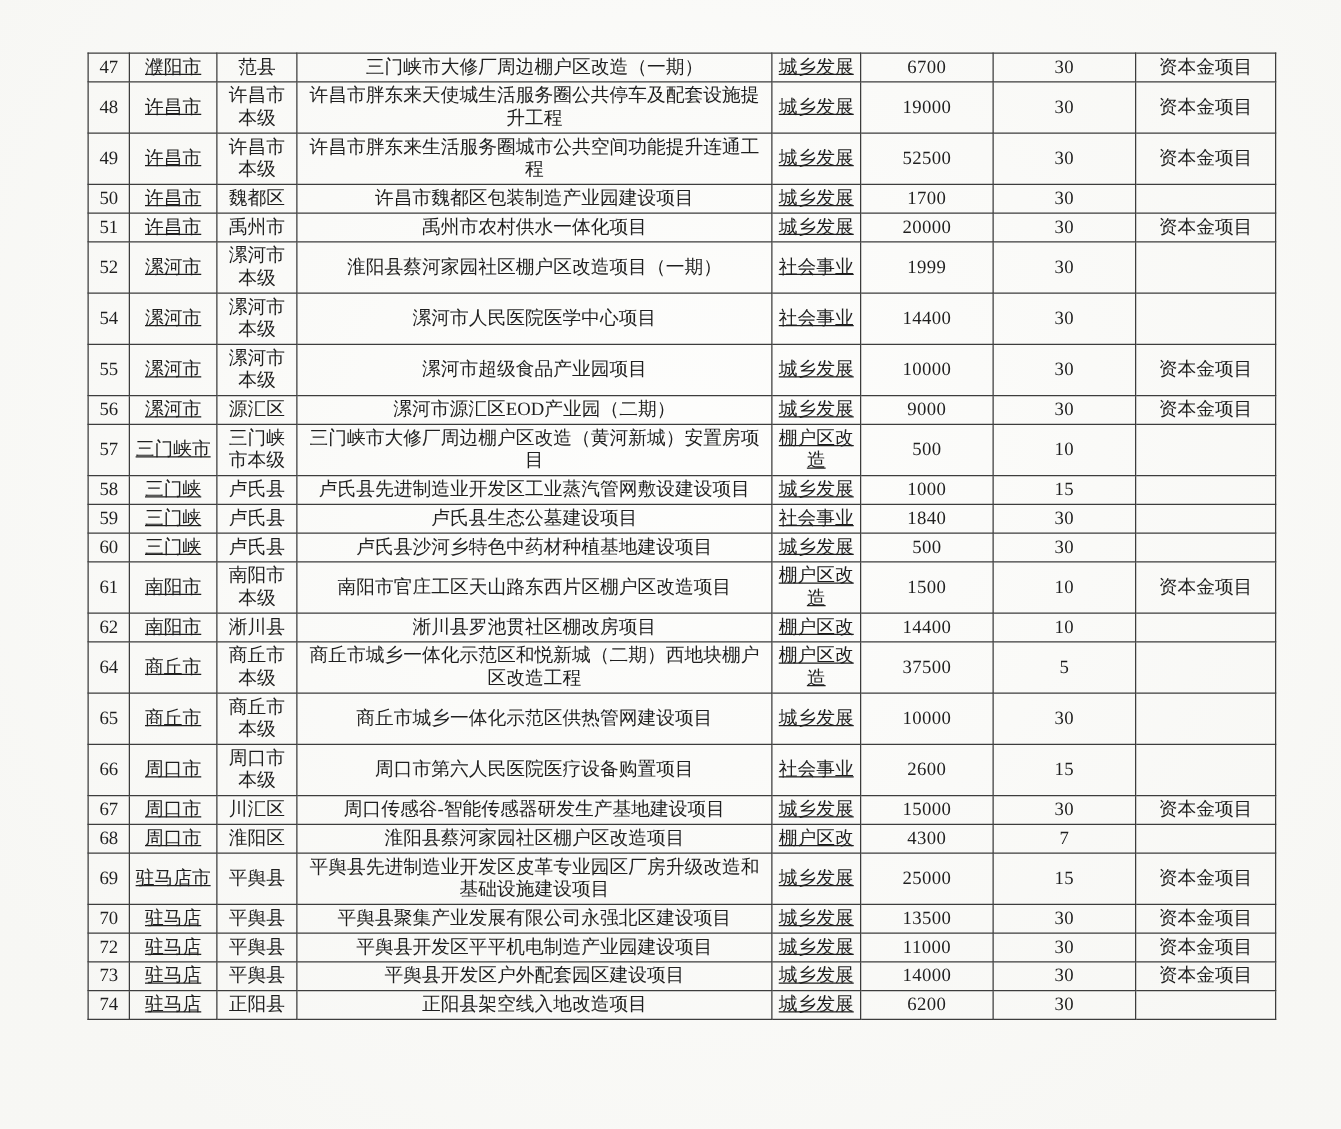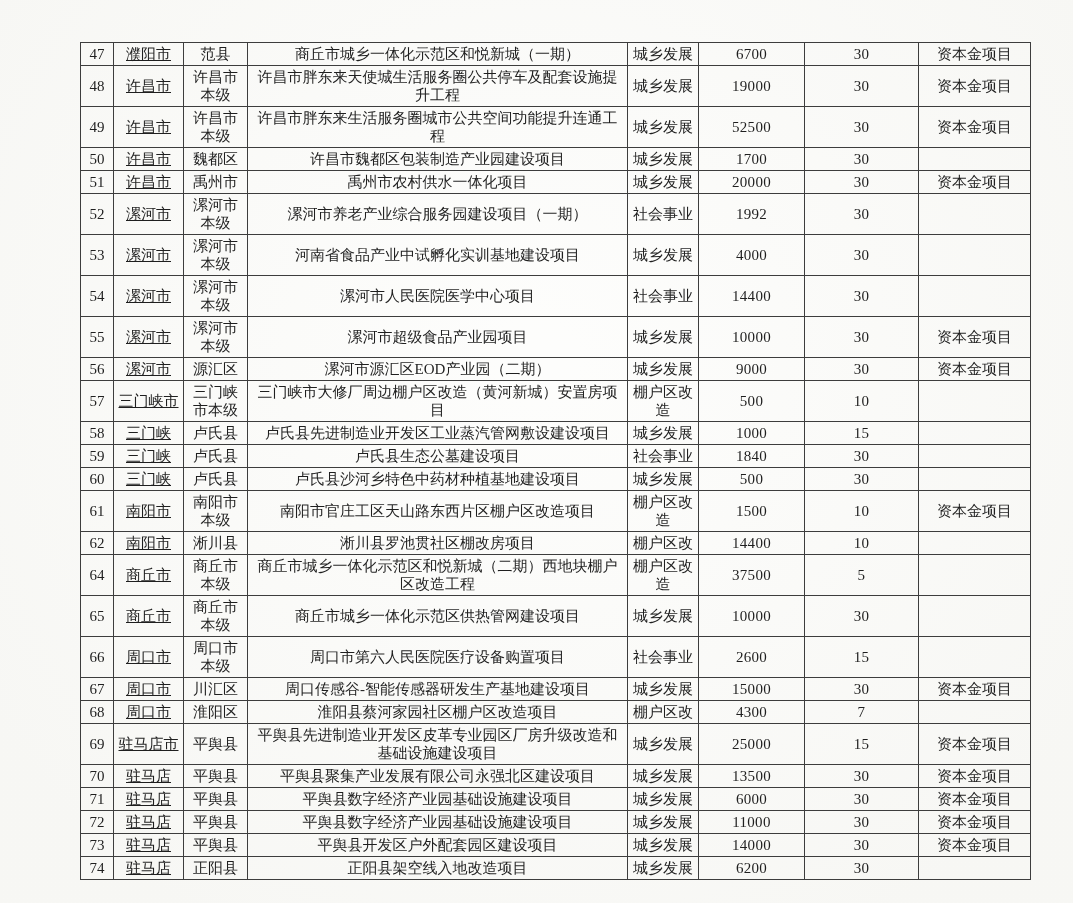--- a/index.html
+++ b/index.html
@@ -15,21 +15,21 @@
   .page {
     position: relative;
     width: 1073px;
     height: 903px;
     background:
       radial-gradient(ellipse at 50% 40%, rgba(255,255,255,0.6), rgba(0,0,0,0.015) 85%),
       #fbfbf8;
   }
   table.doc-table {
     position: absolute;
-    left: 80px;
+    left: 70px;
     top: 42px;
     width: 950px;
     border-collapse: collapse;
     table-layout: fixed;
     font-family: "Liberation Serif", "DejaVu Serif", serif;
     color: var(--ink, #1f1f1f);
     border: 1px solid var(--line, #3d3d3d);
   }
   table.doc-table td {
     border: 1px solid var(--line, #3d3d3d);
@@ -38,21 +38,21 @@
     font-size: 15px;
     line-height: 18px;
     padding: 2px 3px;
     word-break: break-all;
     overflow: hidden;
   }
   td.c-seq    { font-size: 14.5px; }
   td.c-city   { padding: 2px 6px; text-decoration: underline; }
   td.c-county { padding: 2px 6px; }
   td.c-project{ padding: 2px 4px; }
-  td.c-category { padding: 2px 2px; }
+  td.c-category { padding: 2px 2px; text-decoration: underline; }
   td.c-amount, td.c-rate { font-size: 15px; letter-spacing: 0.3px; }
   td.c-note   { padding: 2px 2px; }
 </style>
 </head>
 <body style="background: rgb(251, 251, 248);">
 
 <div class="page">
   <table class="doc-table">
     <colgroup>
       <col style="width:33px">
@@ -62,21 +62,21 @@
       <col style="width:71px">
       <col style="width:106px">
       <col style="width:114px">
       <col style="width:112px">
     </colgroup>
     <tbody id="table-body">
         <tr>
           <td class="c-seq">47</td>
           <td class="c-city">濮阳市</td>
           <td class="c-county">范县</td>
-          <td class="c-project">商丘市城乡一体化示范区和悦新城（一期）</td>
+          <td class="c-project">三门峡市大修厂周边棚户区改造（一期）</td>
           <td class="c-category">城乡发展</td>
           <td class="c-amount">6700</td>
           <td class="c-rate">30</td>
           <td class="c-note">资本金项目</td>
         </tr>
         <tr>
           <td class="c-seq">48</td>
           <td class="c-city">许昌市</td>
           <td class="c-county">许昌市本级</td>
           <td class="c-project">许昌市胖东来天使城生活服务圈公共停车及配套设施提升工程</td>
@@ -112,33 +112,23 @@
           <td class="c-project">禹州市农村供水一体化项目</td>
           <td class="c-category">城乡发展</td>
           <td class="c-amount">20000</td>
           <td class="c-rate">30</td>
           <td class="c-note">资本金项目</td>
         </tr>
         <tr>
           <td class="c-seq">52</td>
           <td class="c-city">漯河市</td>
           <td class="c-county">漯河市本级</td>
-          <td class="c-project">漯河市养老产业综合服务园建设项目（一期）</td>
+          <td class="c-project">淮阳县蔡河家园社区棚户区改造项目（一期）</td>
           <td class="c-category">社会事业</td>
-          <td class="c-amount">1992</td>
-          <td class="c-rate">30</td>
-          <td class="c-note"></td>
-        </tr>
-        <tr>
-          <td class="c-seq">53</td>
-          <td class="c-city">漯河市</td>
-          <td class="c-county">漯河市本级</td>
-          <td class="c-project">河南省食品产业中试孵化实训基地建设项目</td>
-          <td class="c-category">城乡发展</td>
-          <td class="c-amount">4000</td>
+          <td class="c-amount">1999</td>
           <td class="c-rate">30</td>
           <td class="c-note"></td>
         </tr>
         <tr>
           <td class="c-seq">54</td>
           <td class="c-city">漯河市</td>
           <td class="c-county">漯河市本级</td>
           <td class="c-project">漯河市人民医院医学中心项目</td>
           <td class="c-category">社会事业</td>
           <td class="c-amount">14400</td>
@@ -289,34 +279,24 @@
           <td class="c-seq">70</td>
           <td class="c-city">驻马店</td>
           <td class="c-county">平舆县</td>
           <td class="c-project">平舆县聚集产业发展有限公司永强北区建设项目</td>
           <td class="c-category">城乡发展</td>
           <td class="c-amount">13500</td>
           <td class="c-rate">30</td>
           <td class="c-note">资本金项目</td>
         </tr>
         <tr>
-          <td class="c-seq">71</td>
-          <td class="c-city">驻马店</td>
-          <td class="c-county">平舆县</td>
-          <td class="c-project">平舆县数字经济产业园基础设施建设项目</td>
-          <td class="c-category">城乡发展</td>
-          <td class="c-amount">6000</td>
-          <td class="c-rate">30</td>
-          <td class="c-note">资本金项目</td>
-        </tr>
-        <tr>
           <td class="c-seq">72</td>
           <td class="c-city">驻马店</td>
           <td class="c-county">平舆县</td>
-          <td class="c-project">平舆县数字经济产业园基础设施建设项目</td>
+          <td class="c-project">平舆县开发区平平机电制造产业园建设项目</td>
           <td class="c-category">城乡发展</td>
           <td class="c-amount">11000</td>
           <td class="c-rate">30</td>
           <td class="c-note">资本金项目</td>
         </tr>
         <tr>
           <td class="c-seq">73</td>
           <td class="c-city">驻马店</td>
           <td class="c-county">平舆县</td>
           <td class="c-project">平舆县开发区户外配套园区建设项目</td>

